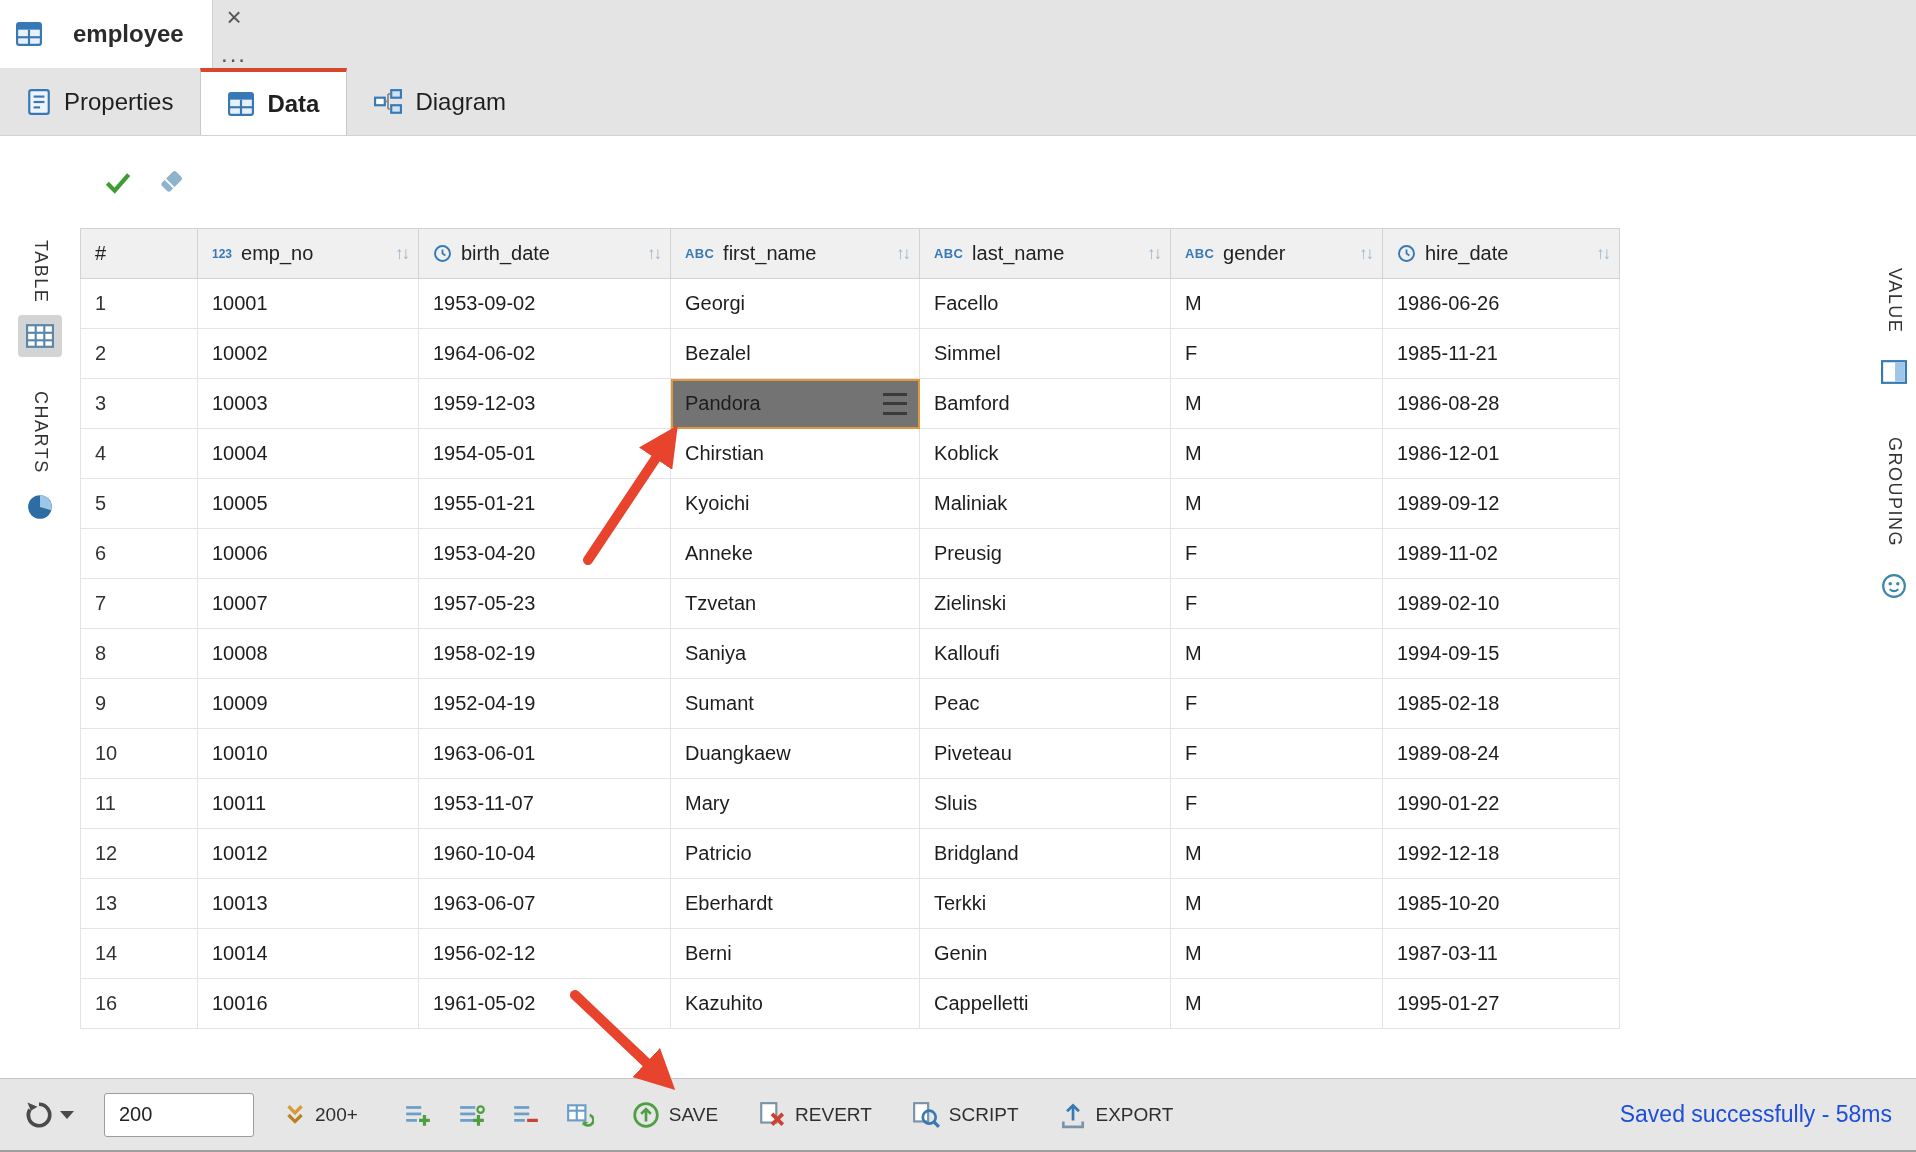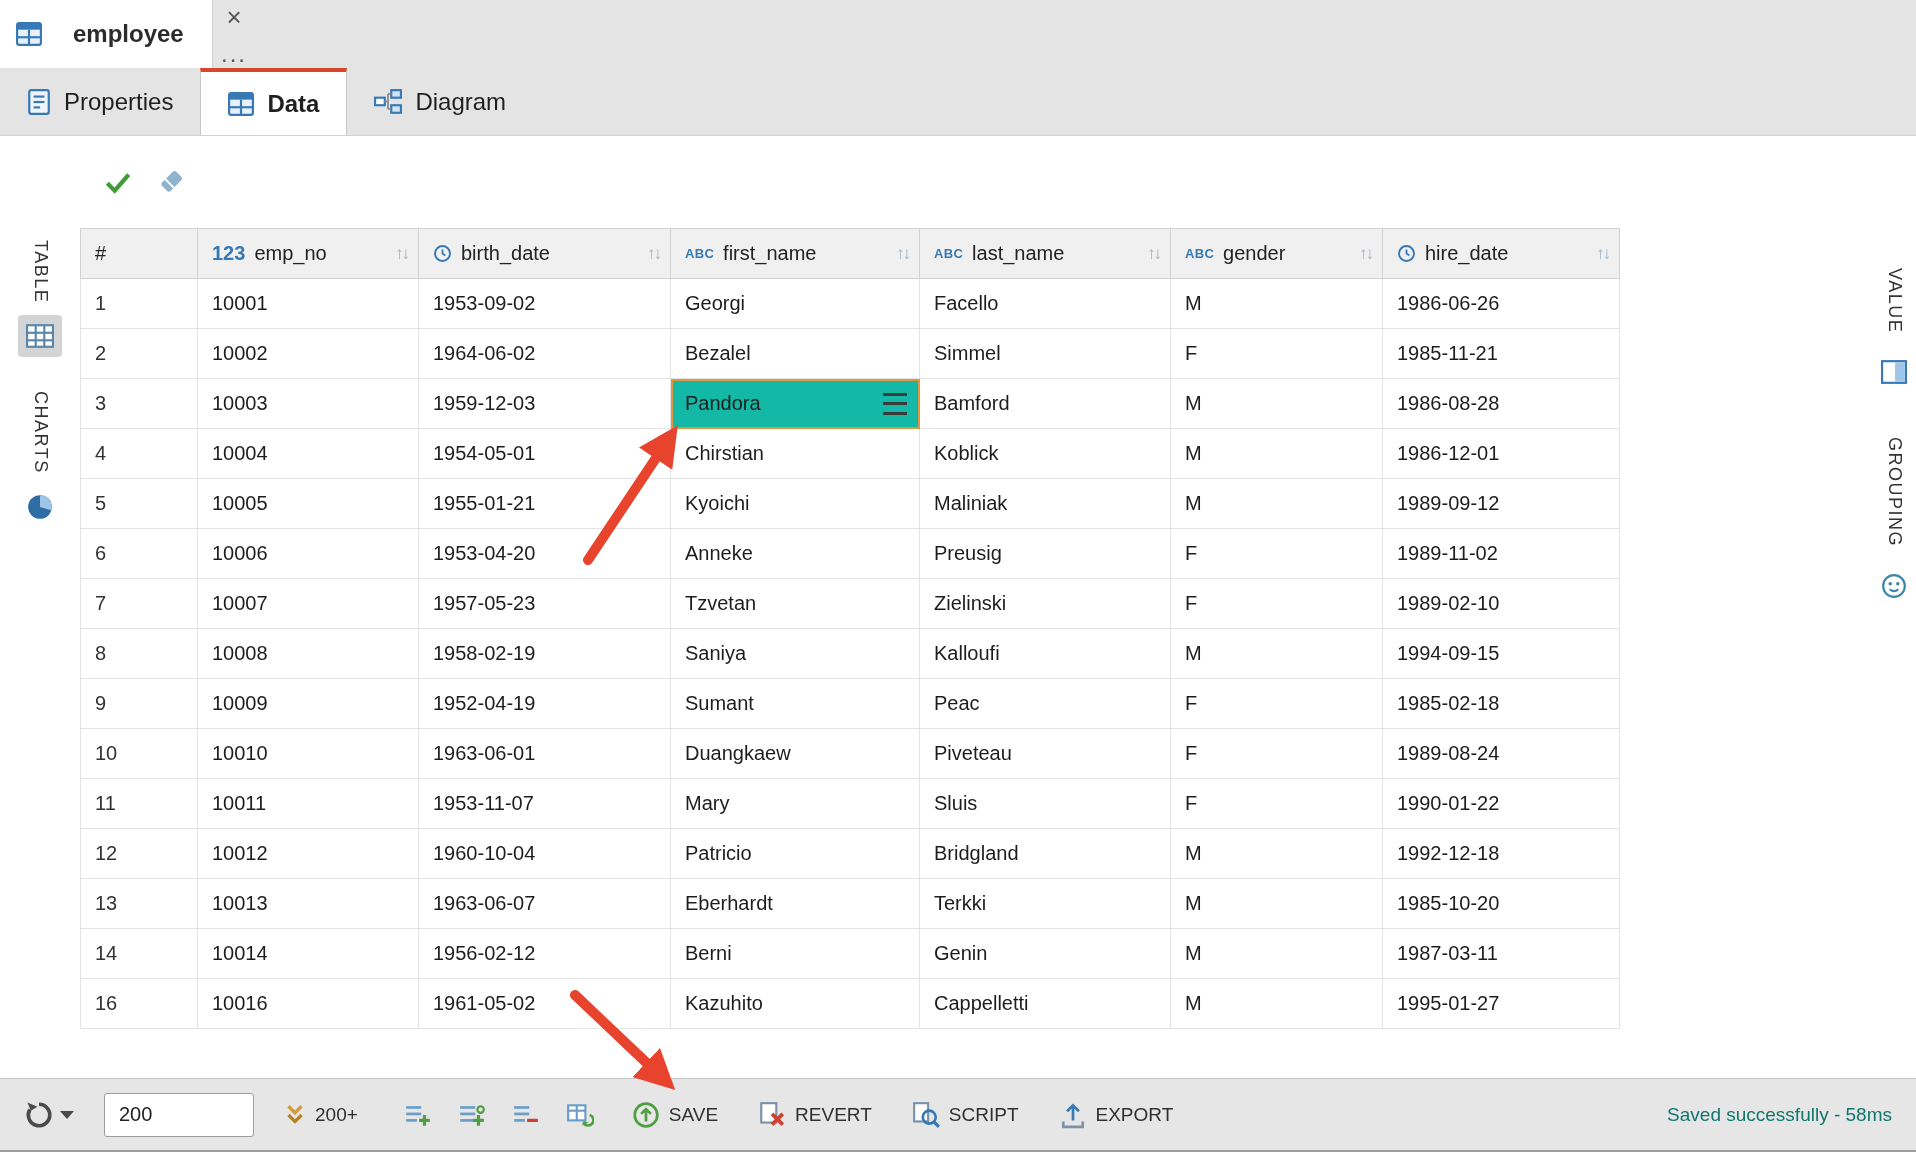--- a/index.html
+++ b/index.html
@@ -46,41 +46,41 @@
   
   .grid-wrap{width:1539px;}
   table{border-collapse:collapse;table-layout:fixed;width:1539px;}
   .c0{width:117px}.c1{width:221px}.c2{width:252px}.c3{width:249px}.c4{width:251px}.c5{width:212px}.c6{width:237px}
   th,td{height:50px;box-sizing:border-box;padding:0 0 0 14px;font-size:20px;text-align:left;
       white-space:nowrap;overflow:hidden;border:1px solid #e4e4e4;}
   thead th{background:#f0f0f0;border:1px solid #d2d2d2;font-weight:normal;color:#222;padding:0;}
   .th-inner{display:flex;align-items:center;gap:9px;height:100%;padding-left:14px;}
   .sort{margin-left:auto;margin-right:10px;color:#9ab4cb;font-size:17px;letter-spacing:-2px;}
   .ticon{display:inline-flex;align-items:center;}
-  .tnum{color:#3779b5;font-weight:bold;font-size:20px;}
+  .tnum{color:#3779b5;font-weight:bold;font-size:12px;}
   .tabc{color:#3779b5;font-weight:bold;font-size:13px;letter-spacing:.3px;}
   td{color:#1d1d1d;position:relative;}
   td.rownum{color:#333;}
-  td.cell-selected{background:#14b8a6;outline:2px solid #e0973f;outline-offset:-2px;}
+  td.cell-selected{background:#737373;outline:2px solid #e0973f;outline-offset:-2px;}
   .hamburger{position:absolute;right:12px;top:50%;width:24px;height:16px;transform:translateY(-50%);
       border-top:3px solid #3a3a3a;border-bottom:3px solid #3a3a3a;}
   .hamburger::after{content:'';position:absolute;left:0;right:0;top:50%;margin-top:-1.5px;border-top:3px solid #3a3a3a;}
 
   
   .statusbar{height:75px;background:#e6e6e6;border-top:1px solid #c6c6c6;border-bottom:3px solid #9e9e9e;
       box-sizing:border-box;display:flex;align-items:center;padding:0 24px;font-size:19px;color:#2f2f2f;}
   .refresh-wrap{display:flex;align-items:center;gap:6px;margin-right:30px;}
   .chev{width:0;height:0;border-left:7px solid transparent;border-right:7px solid transparent;border-top:8px solid #4a4a4a;}
   .fetch-input{width:150px;height:44px;box-sizing:border-box;border:1px solid #9c9c9c;border-radius:3px;background:#fff;
       font-family:"Liberation Sans",sans-serif;font-size:20px;color:#222;padding:0 14px;margin-right:30px;outline:none;}
   .tb-btn{display:flex;align-items:center;gap:9px;background:none;border:none;padding:0;margin:0 40px 0 0;
       font-family:"Liberation Sans",sans-serif;font-size:19px;color:#2f2f2f;}
   .icon-cluster{display:flex;align-items:center;gap:26px;margin-right:38px;}
   .tb-icon{display:inline-flex;align-items:center;}
-  .status{margin-left:auto;color:#0f766e;font-size:19px;}
+  .status{margin-left:auto;color:#1d4ed8;font-size:23px;}
 
   
   .arrows-overlay{position:absolute;left:0;top:0;z-index:50;pointer-events:none;}
 </style>
 </head>
 <body>
 
 <div class="app">
 
   <svg class="arrows-overlay" width="1916" height="1152">

